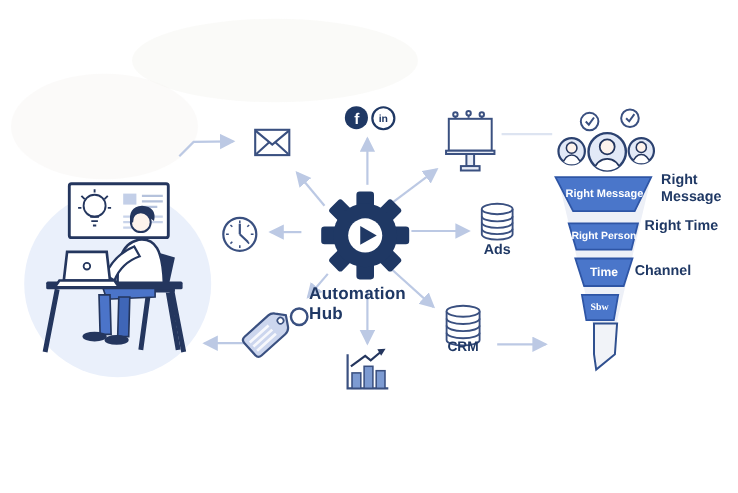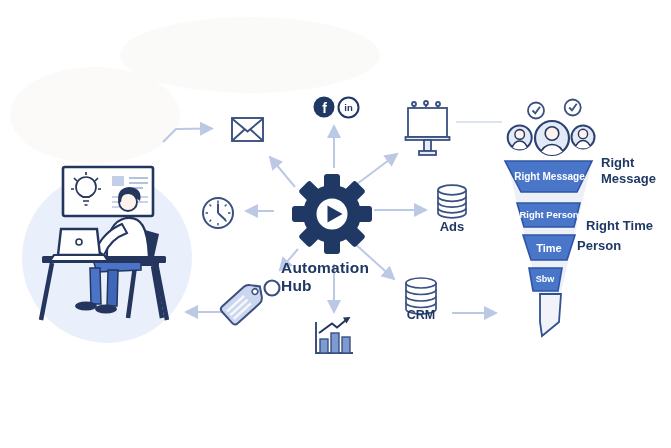--- a/index.html
+++ b/index.html
@@ -5,27 +5,27 @@
   html,body{margin:0;padding:0;}
   .canvas{
     position:relative;width:671px;height:448px;background:#ffffff;
     overflow:hidden;font-family:"Liberation Sans",sans-serif;
   }
   .canvas svg{position:absolute;left:0;top:0;}
   .label{position:absolute;color:#1f3864;font-weight:bold;}
   .hub-label{left:281px;top:259px;width:112px;text-align:left;font-size:15.5px;letter-spacing:.2px;}
   .side-label{line-height:16px;font-size:13px;}
   .side-label-1{left:601px;top:155px;width:64px;}
-  .side-label-2{left:586px;top:218px;width:80px;}
+  .side-label-2{left:586px;top:197px;width:80px;}
   .side-label-3{left:577px;top:238px;width:80px;}
   .seg-label{position:absolute;color:#ffffff;font-weight:bold;text-align:center;}
   .seg-1{left:512px;top:171px;width:75px;font-size:10px;}
   .seg-2{left:518px;top:209px;width:62px;font-size:9.5px;text-align:center;}
   .seg-3{left:524px;top:242px;width:50px;font-size:11px;}
-  .seg-4{left:528px;top:274px;width:34px;font-size:9px;}
+  .seg-4{left:528px;top:274px;width:34px;font-size:9px;font-family:Liberation Serif, serif;}
 </style>
 </head>
 <body>
 
 <div class="canvas">
 
 <svg width="671" height="448" viewBox="0 0 671 448">
   <defs>
     <marker id="arr" markerWidth="8" markerHeight="8" refX="6" refY="3.5" orient="auto">
       <path d="M0,0 L7,3.5 L0,7 Z" fill="#bcc9e4"></path>
@@ -237,15 +237,15 @@
 
 <div class="label hub-label">Automation Hub</div>
 
 <div class="seg-label seg-1">Right Message</div>
 <div class="seg-label seg-2">Right Person</div>
 <div class="seg-label seg-3">Time</div>
 <div class="seg-label seg-4">Sbw</div>
 
 <div class="label side-label side-label-1">Right Message</div>
 <div class="label side-label side-label-2">Right Time</div>
-<div class="label side-label side-label-3">Person</div>
+<div class="label side-label side-label-3">Channel</div>
 
 </div>
 
 </body></html>

